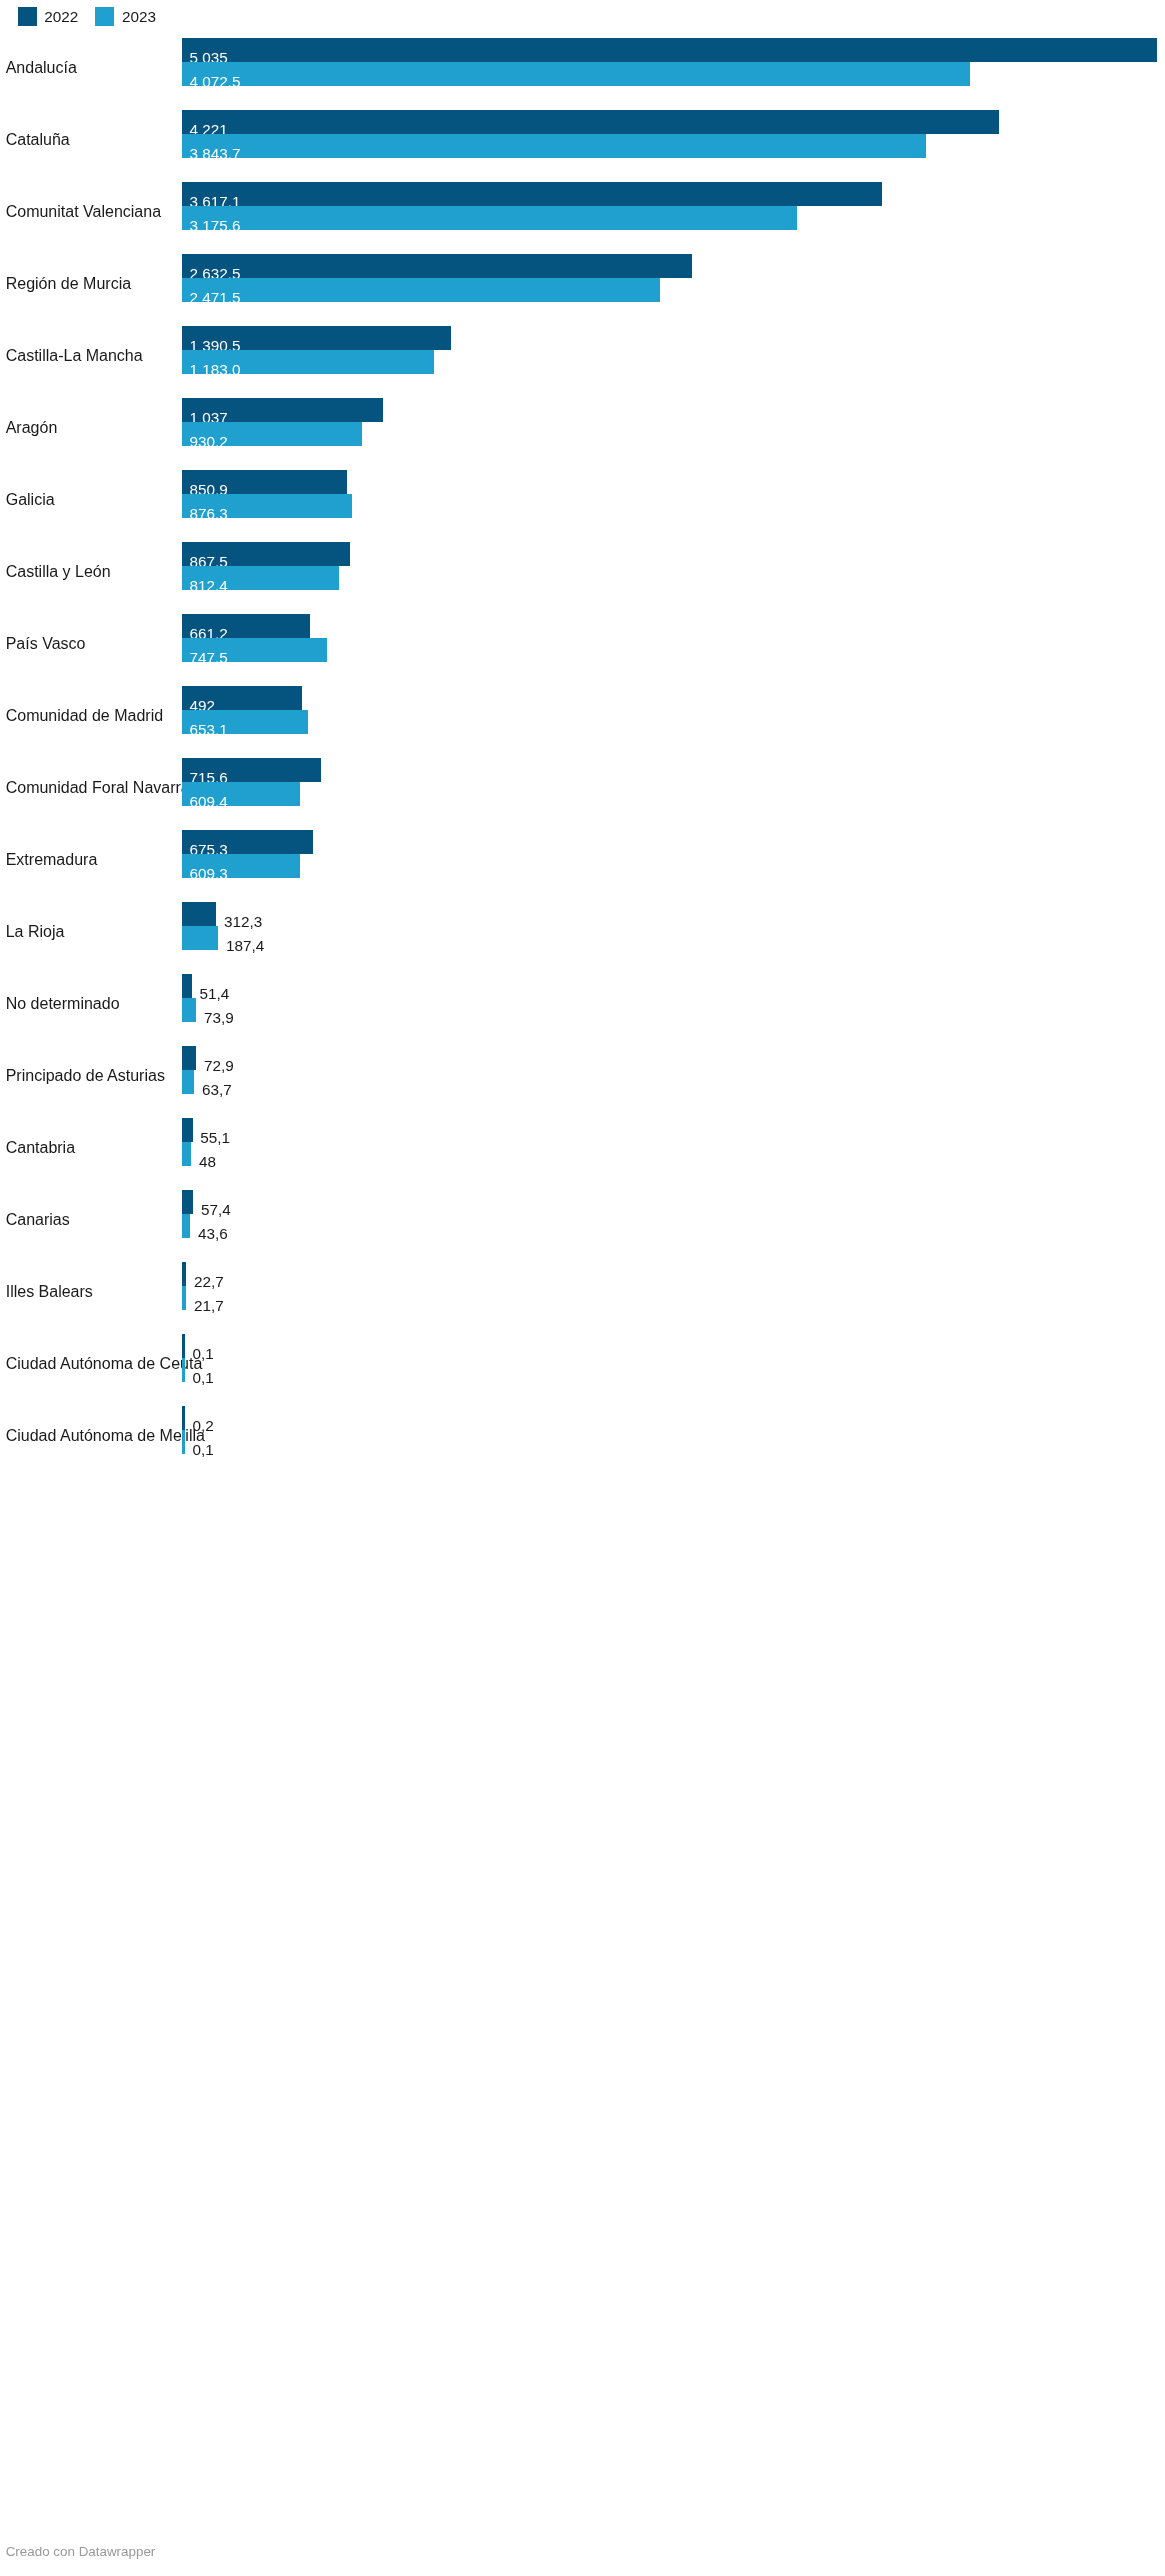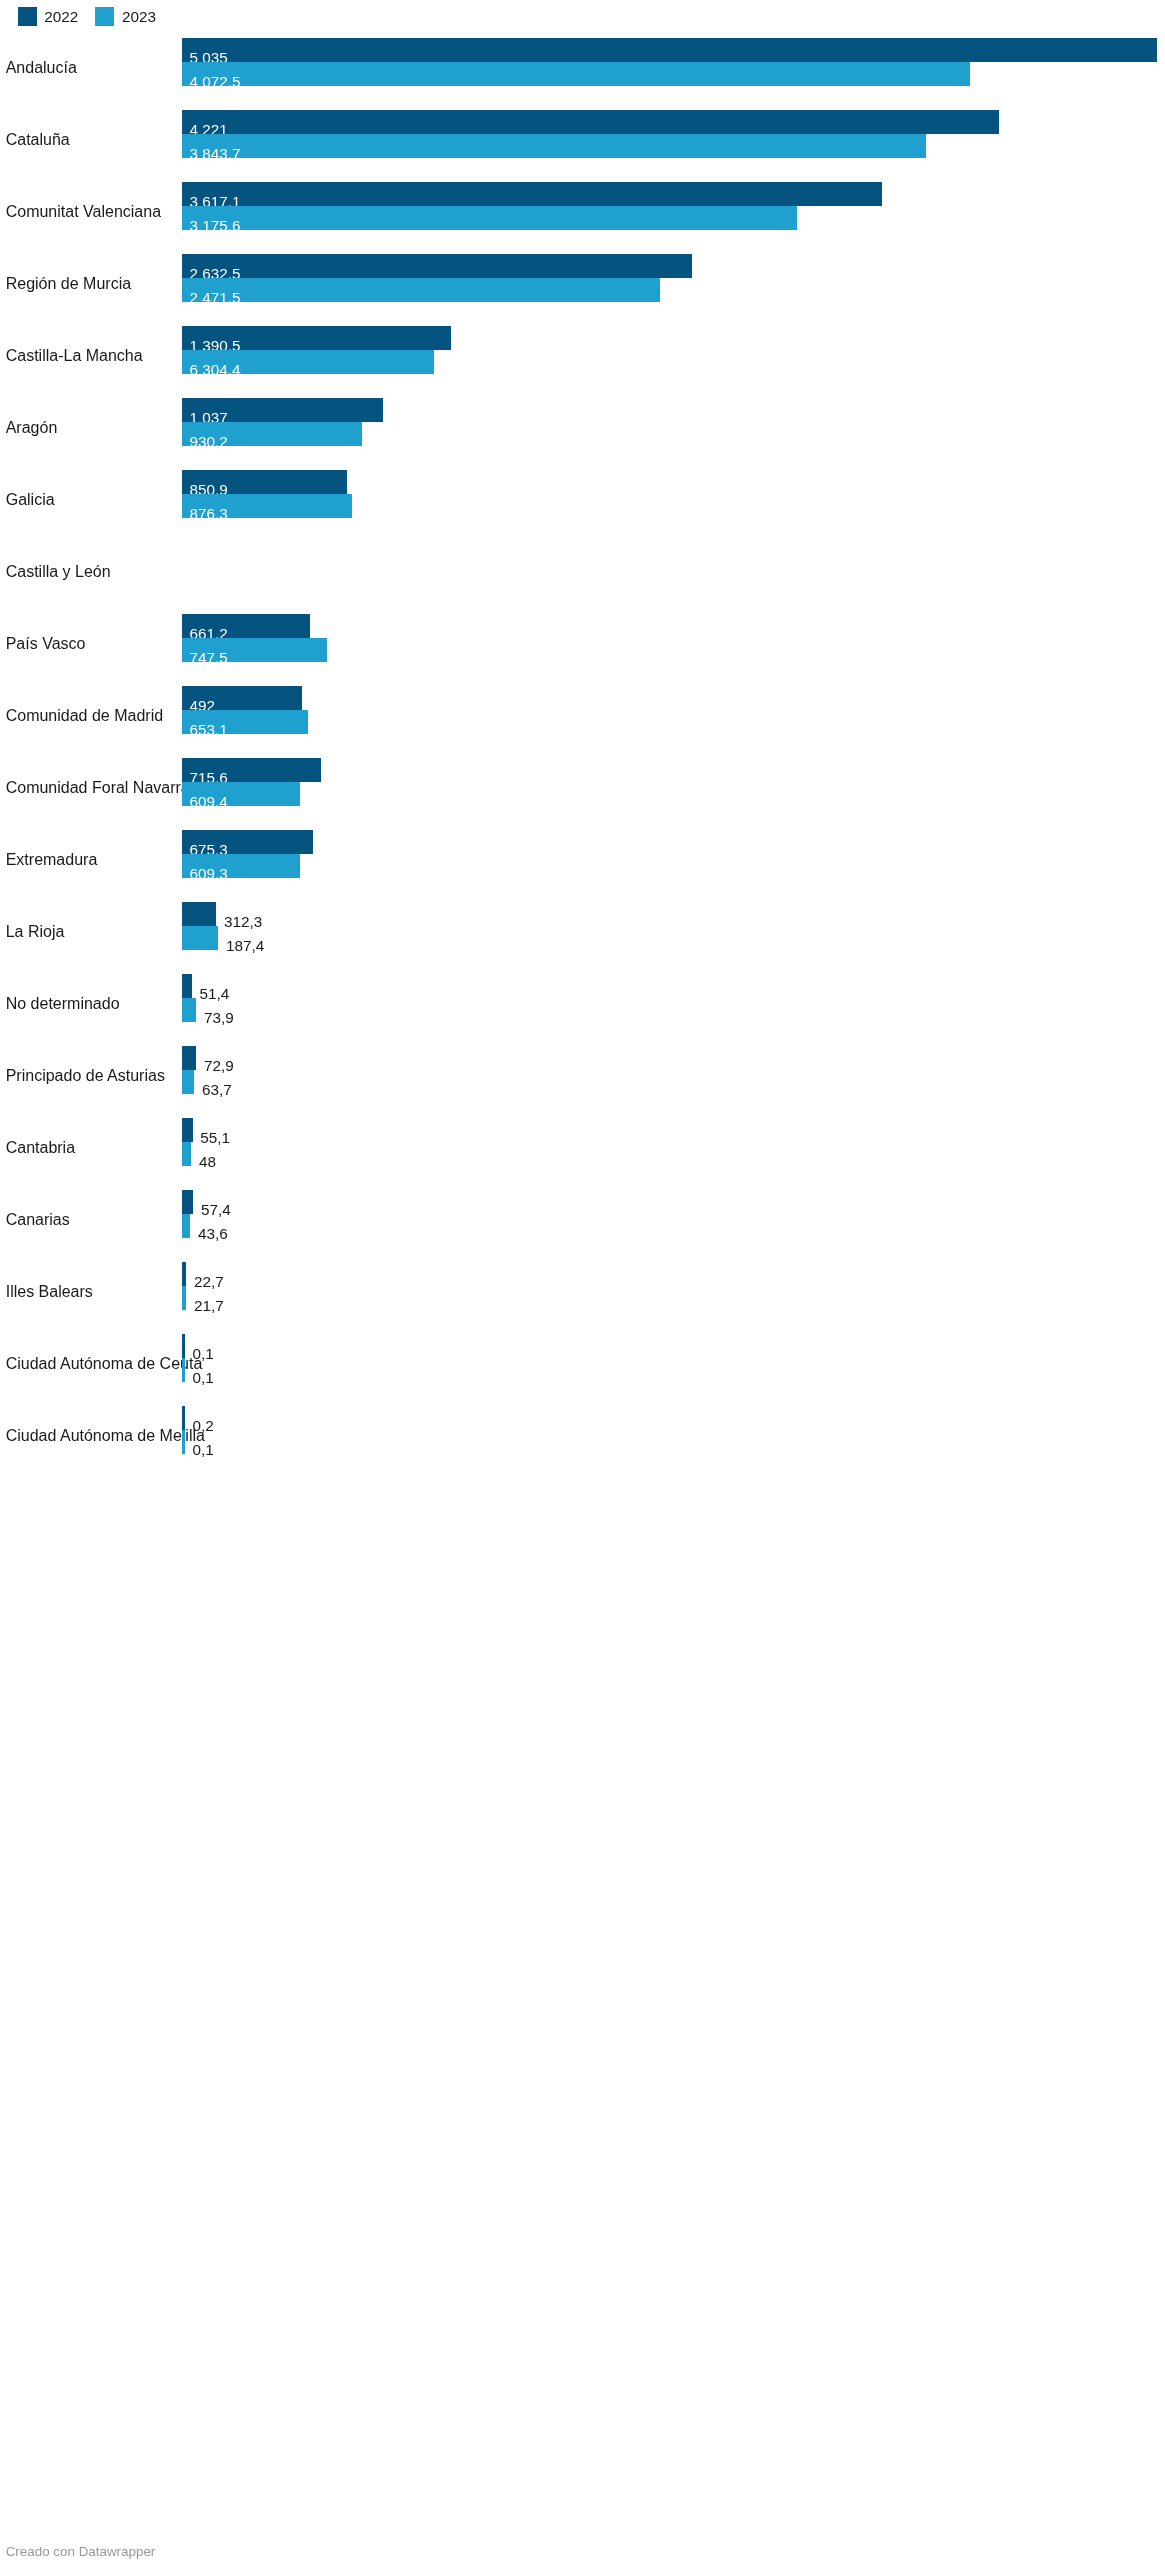--- a/index.html
+++ b/index.html
@@ -186,21 +186,21 @@
       </div>
       <div class="row">
         <div class="row-label">Castilla-La Mancha</div>
         <div class="bars">
           <div class="bar-wrap s2022">
             <div class="bar" style="width: 269px; background: rgb(5, 84, 128);"></div>
             <span class="bar-value inside">1 390,5</span>
           </div>
           <div class="bar-wrap s2023">
             <div class="bar" style="width: 252px; background: rgb(31, 160, 206);"></div>
-            <span class="bar-value inside">6 304,4</span>
+            <span class="bar-value inside">1 183,0</span>
           </div>
         </div>
       </div>
       <div class="row">
         <div class="row-label">Aragón</div>
         <div class="bars">
           <div class="bar-wrap s2022">
             <div class="bar" style="width: 201px; background: rgb(5, 84, 128);"></div>
             <span class="bar-value inside">1 037</span>
           </div>
@@ -218,20 +218,30 @@
             <span class="bar-value inside">850,9</span>
           </div>
           <div class="bar-wrap s2023">
             <div class="bar" style="width: 170px; background: rgb(31, 160, 206);"></div>
             <span class="bar-value inside">876,3</span>
           </div>
         </div>
       </div>
       <div class="row">
         <div class="row-label">Castilla y León</div>
+        <div class="bars">
+          <div class="bar-wrap s2022">
+            <div class="bar" style="width: 168px; background: rgb(5, 84, 128);"></div>
+            <span class="bar-value inside">867,5</span>
+          </div>
+          <div class="bar-wrap s2023">
+            <div class="bar" style="width: 157px; background: rgb(31, 160, 206);"></div>
+            <span class="bar-value inside">812,4</span>
+          </div>
+        </div>
       </div>
       <div class="row">
         <div class="row-label">País Vasco</div>
         <div class="bars">
           <div class="bar-wrap s2022">
             <div class="bar" style="width: 128px; background: rgb(5, 84, 128);"></div>
             <span class="bar-value inside">661,2</span>
           </div>
           <div class="bar-wrap s2023">
             <div class="bar" style="width: 145px; background: rgb(31, 160, 206);"></div>

